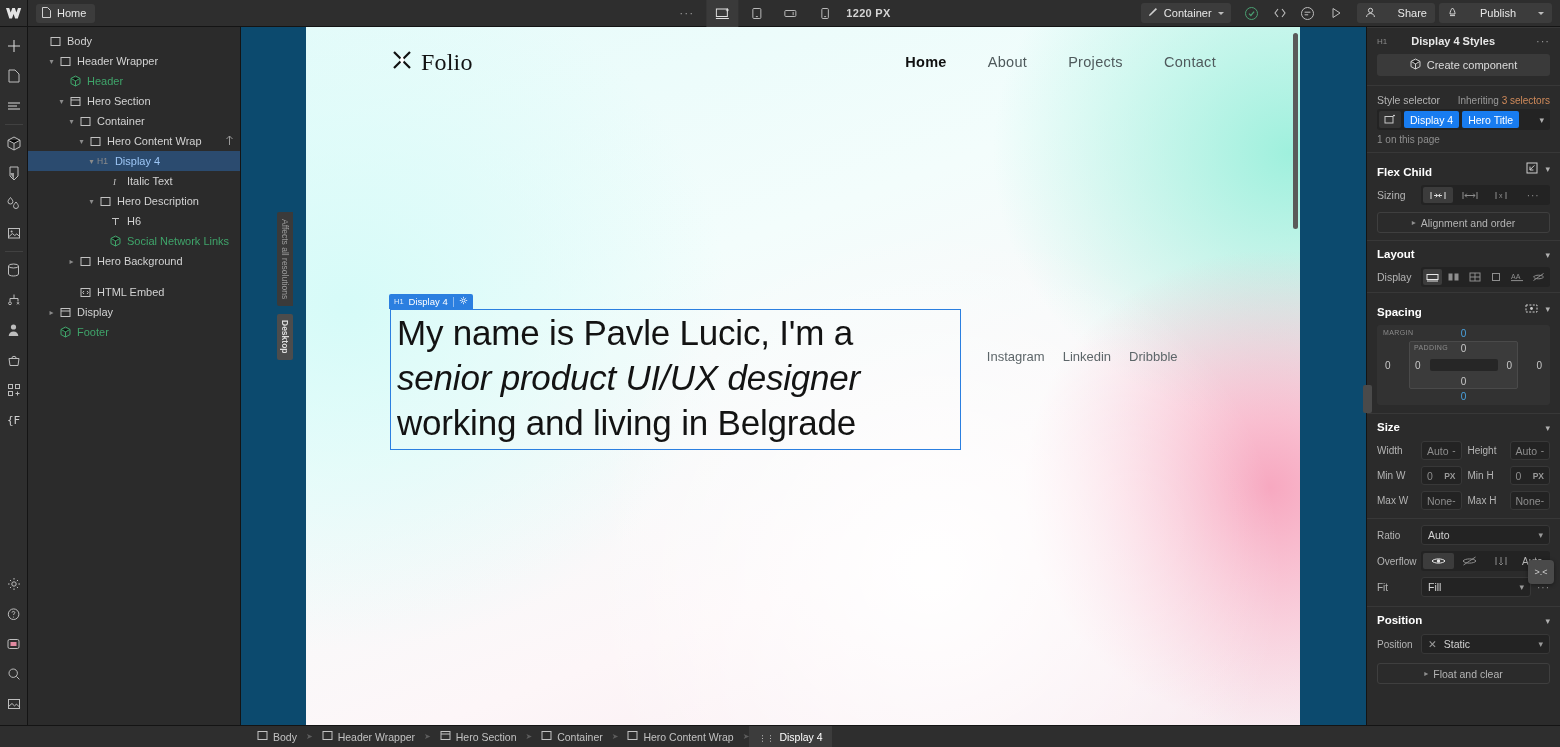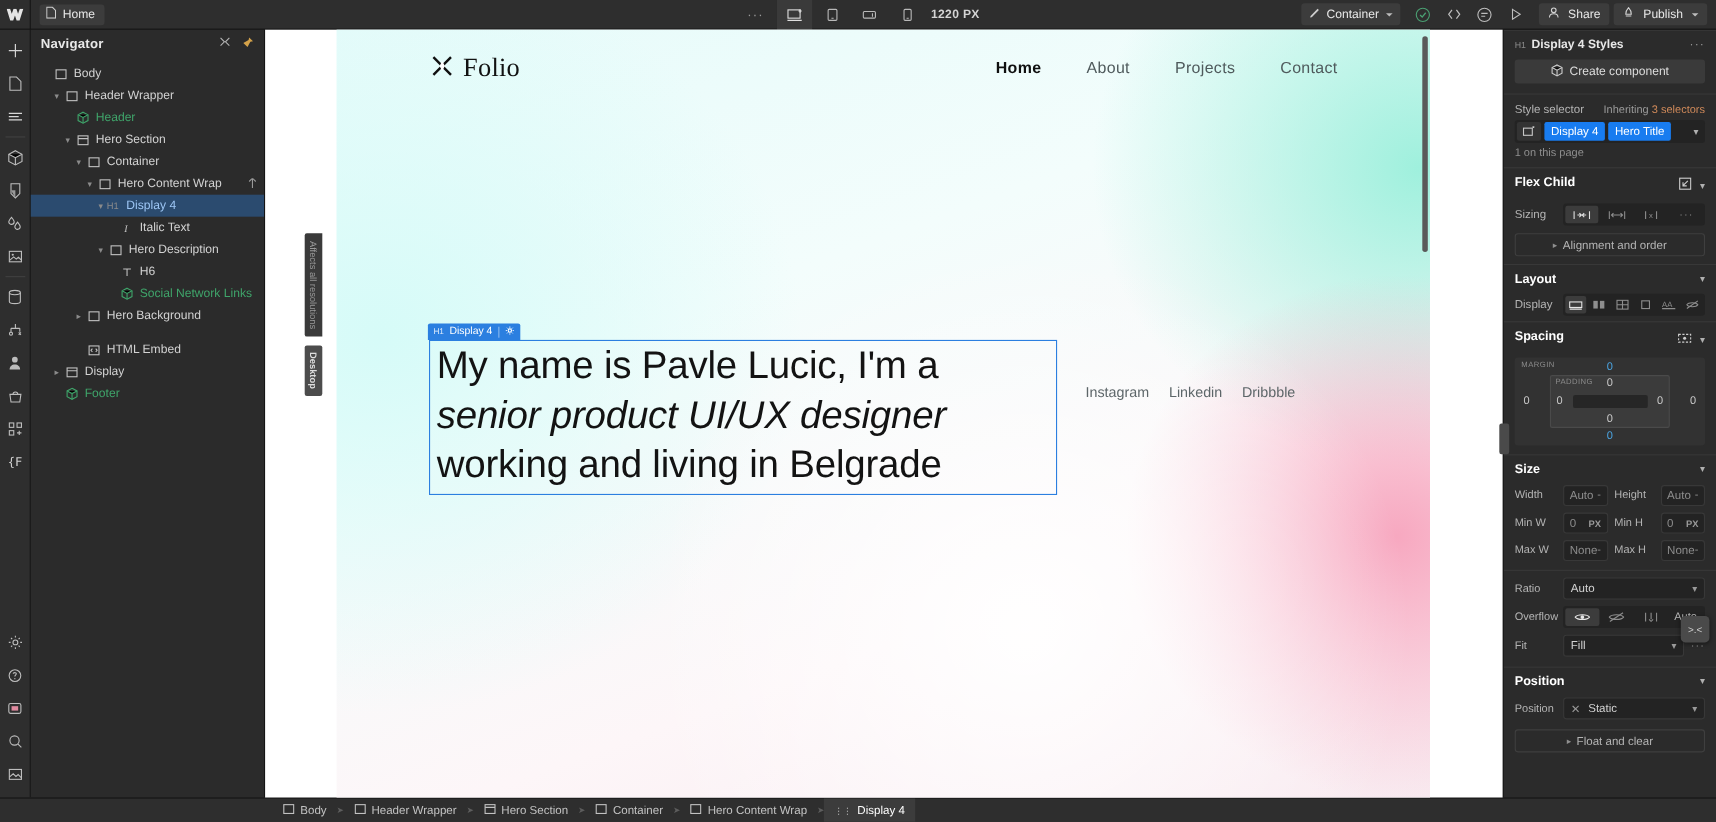--- a/index.html
+++ b/index.html
@@ -37,21 +37,21 @@
   .bp svg { display:block; }
   .px-label { color: #d4d4d4; font-size: 11px; font-weight: bold; margin-left: 4px; letter-spacing:.3px;}
   .tb-right { margin-left: auto; display: flex; align-items: center; gap: 4px; padding-right: 8px; }
   .mode-chip {
     display: flex; align-items: center; gap: 6px; height: 20px; padding: 0 7px;
     background: #3c3c3c; border-radius: 3px; color: #e8e8e8; font-size: 11px;
   }
   .icon-btn { width: 26px; height: 22px; display: flex; align-items: center; justify-content: center; }
   .sep-grp { display:flex; align-items:center; gap:2px; margin: 0 4px; }
   .pill {
-    display: flex; align-items: center; gap: 8px; height: 20px; padding: 0 8px;
+    display: flex; align-items: center; gap: 22px; height: 20px; padding: 0 8px;
     background: #3c3c3c; border-radius: 3px; color: #e8e8e8; font-size: 11px;
   }
   .caret { display:inline-block; width:0;height:0;border-left:3px solid transparent;
            border-right:3px solid transparent;border-top:3.5px solid #bdbdbd; }
 
   
   .mid { flex: 1; display: flex; min-height: 0; }
 
   
   .rail {
@@ -72,21 +72,21 @@
   .trow.selected { background:#2b4b6f; }
   .trow .twist { width: 11px; text-align:center; color:#8b8b8b; font-size:8px; flex:0 0 11px;}
   .trow .tico { width: 16px; display:flex; align-items:center; justify-content:center; flex:0 0 16px;}
   .trow .tlabel { margin-left: 4px; white-space:nowrap; }
   .trow .h1tag { color:#8b8b8b; font-size:8.5px; margin-right:3px; }
   .green { color:#3fa46a; }
   .blue-label { color:#9dc6f5; }
   .trow .tail { margin-left:auto; color:#8b8b8b; font-size:9px;}
 
   
-  .canvaswrap { flex:1; background:#ffffff; position:relative; display:flex; }
+  .canvaswrap { flex:1; background:#0c4a6e; position:relative; display:flex; }
   .gutter { width: 65px; position:relative; }
   .res-tab {
     position:absolute; left: 36px; top: 185px; width: 16px; padding: 7px 0;
     background:#3a3a3a; color:#9b9b9b; font-size:8.5px;
     writing-mode: vertical-rl; text-orientation: mixed;
     display:flex; align-items:center; justify-content:center; border-radius:2px 0 0 2px;
   }
   .res-tab2 {
     position:absolute; left: 36px; top: 287px; width: 16px; padding: 6px 0;
     background:#4c4c4c; color:#dedede; font-size:8.5px; font-weight:bold;
@@ -141,41 +141,41 @@
   }
 
   
   .right { width: 194px; background:#2b2b2b; border-left:1px solid #141414; display:flex; flex-direction:column; overflow:hidden;}
   .rtabs { display:flex; gap:14px; padding: 7px 10px 0 10px; }
   .rtab { color:#9a9a9a; font-size:11px; padding-bottom:5px; }
   .rtab.active { color:#fff; border-bottom:2px solid #e8e8e8; }
   .rsec-div { height:1px; background:#383838; }
   .sel-head { display:flex; align-items:center; gap:5px; padding: 7px 10px 5px 10px;}
   .sel-head .tag { color:#8b8b8b; font-size:8px; }
-  .sel-head .nm { color:#e8e8e8; font-size:11px; font-weight:bold; }
+  .sel-head .nm { color:#e8e8e8; font-size:11px; font-weight:bold;margin-left:19px; }
   .sel-head .dots { margin-left:auto; color:#9a9a9a; font-size:11px; letter-spacing:1px;}
   .create-comp {
     margin: 2px 10px 9px 10px; height: 22px; background:#3a3a3a; border-radius:3px;
     display:flex; align-items:center; justify-content:center; gap:6px; color:#dcdcdc; font-size:11px;
   }
   .selrow { display:flex; align-items:center; padding: 8px 10px 3px 10px;}
   .selrow .lbl { color:#b4b4b4; font-size:10.5px;}
   .selrow .inh { margin-left:auto; color:#9a9a9a; font-size:10px;}
   .selrow .inh b { color:#d08a5a; font-weight:normal;}
   .chipbar {
     margin: 0 10px; height: 21px; background:#232323; border-radius:3px;
     display:flex; align-items:center; padding: 2px; gap:3px;
   }
   .chipbar .sq { width:22px; height:17px; background:#333; border-radius:2px; display:flex;align-items:center;justify-content:center;}
   .chip { height:17px; background:#187cf0; color:#fff; font-size:10.5px; border-radius:2px;
           display:flex; align-items:center; padding: 0 6px; }
   .chipbar .cv { margin-left:auto; color:#b0b0b0; font-size:9px; padding-right:4px;}
   .onthis { color:#8f8f8f; font-size:10px; padding: 4px 10px 7px 10px;}
 
-  .sechead { display:flex; align-items:flex-start; padding: 7px 10px 5px 10px;}
+  .sechead { display:flex; align-items:flex-end; padding: 7px 10px 5px 10px;}
   .sechead .t { color:#fff; font-size:11.5px; font-weight:bold;}
   .sechead .r { margin-left:auto; display:flex; align-items:center; gap:7px;}
   .prow { display:flex; align-items:center; padding: 2px 10px 5px 10px; }
   .prow .plabel { color:#b4b4b4; font-size:10.5px; width:44px; flex:0 0 44px;}
   .seg { flex:1; display:flex; background:#232323; border-radius:3px; padding:2px; gap:2px; height:20px;}
   .seg .s { flex:1; display:flex; align-items:center; justify-content:center; border-radius:2px; height:16px;}
   .seg .s.on { background:#3c3c3c; }
   .ghostbtn {
     margin: 2px 10px 7px 10px; height:21px; border:1px solid #3f3f3f; border-radius:3px;
     display:flex; align-items:center; justify-content:center; gap:5px; color:#b4b4b4; font-size:10.5px;
@@ -437,35 +437,20 @@
         <div class="rail-i">
           <svg width="14" height="14" viewBox="0 0 14 14">
               <rect x="1.5" y="2.5" width="11" height="9" fill="none" stroke="#bdbdbd"></rect>
               <path d="M1.5 9.5l3.5-3 2.5 2.4 2-1.8 3 3" fill="none" stroke="#bdbdbd"></path>
             </svg>
           </div>
       </div>
     </div>
 
     <div class="navpanel">
-      <div class="nav-head">
-        <span class="nav-title">Navigator</span>
-        <span class="nav-head-icons">
-          <span>
-            <svg width="11" height="11" viewBox="0 0 11 11">
-                <path d="M1.5 1.5l3.5 3.5-3.5 3.5M9.5 1.5L6 5l3.5 3.5" fill="none" stroke="#b5b5b5"></path>
-              </svg>
-          </span>
-          <span>
-            <svg width="11" height="11" viewBox="0 0 11 11">
-                <path d="M6.5 1L10 4.5 7.6 5 5 9.8 1.2 6 6 3.4z" fill="#d4a24a"></path>
-              </svg>
-          </span>
-        </span>
-      </div>
       <div class="nav-tree" id="navtree">
           <div class="trow" style="padding-left: 8px;">
             <span class="twist"></span>
             <span class="tico">
               <svg width="11" height="11" viewBox="0 0 11 11">
                 <rect x="1" y="1.5" width="9" height="8" fill="none" stroke="#c2c2c2"></rect>
               </svg>
             </span>
             <span class="tlabel">Body</span>
           </div>

